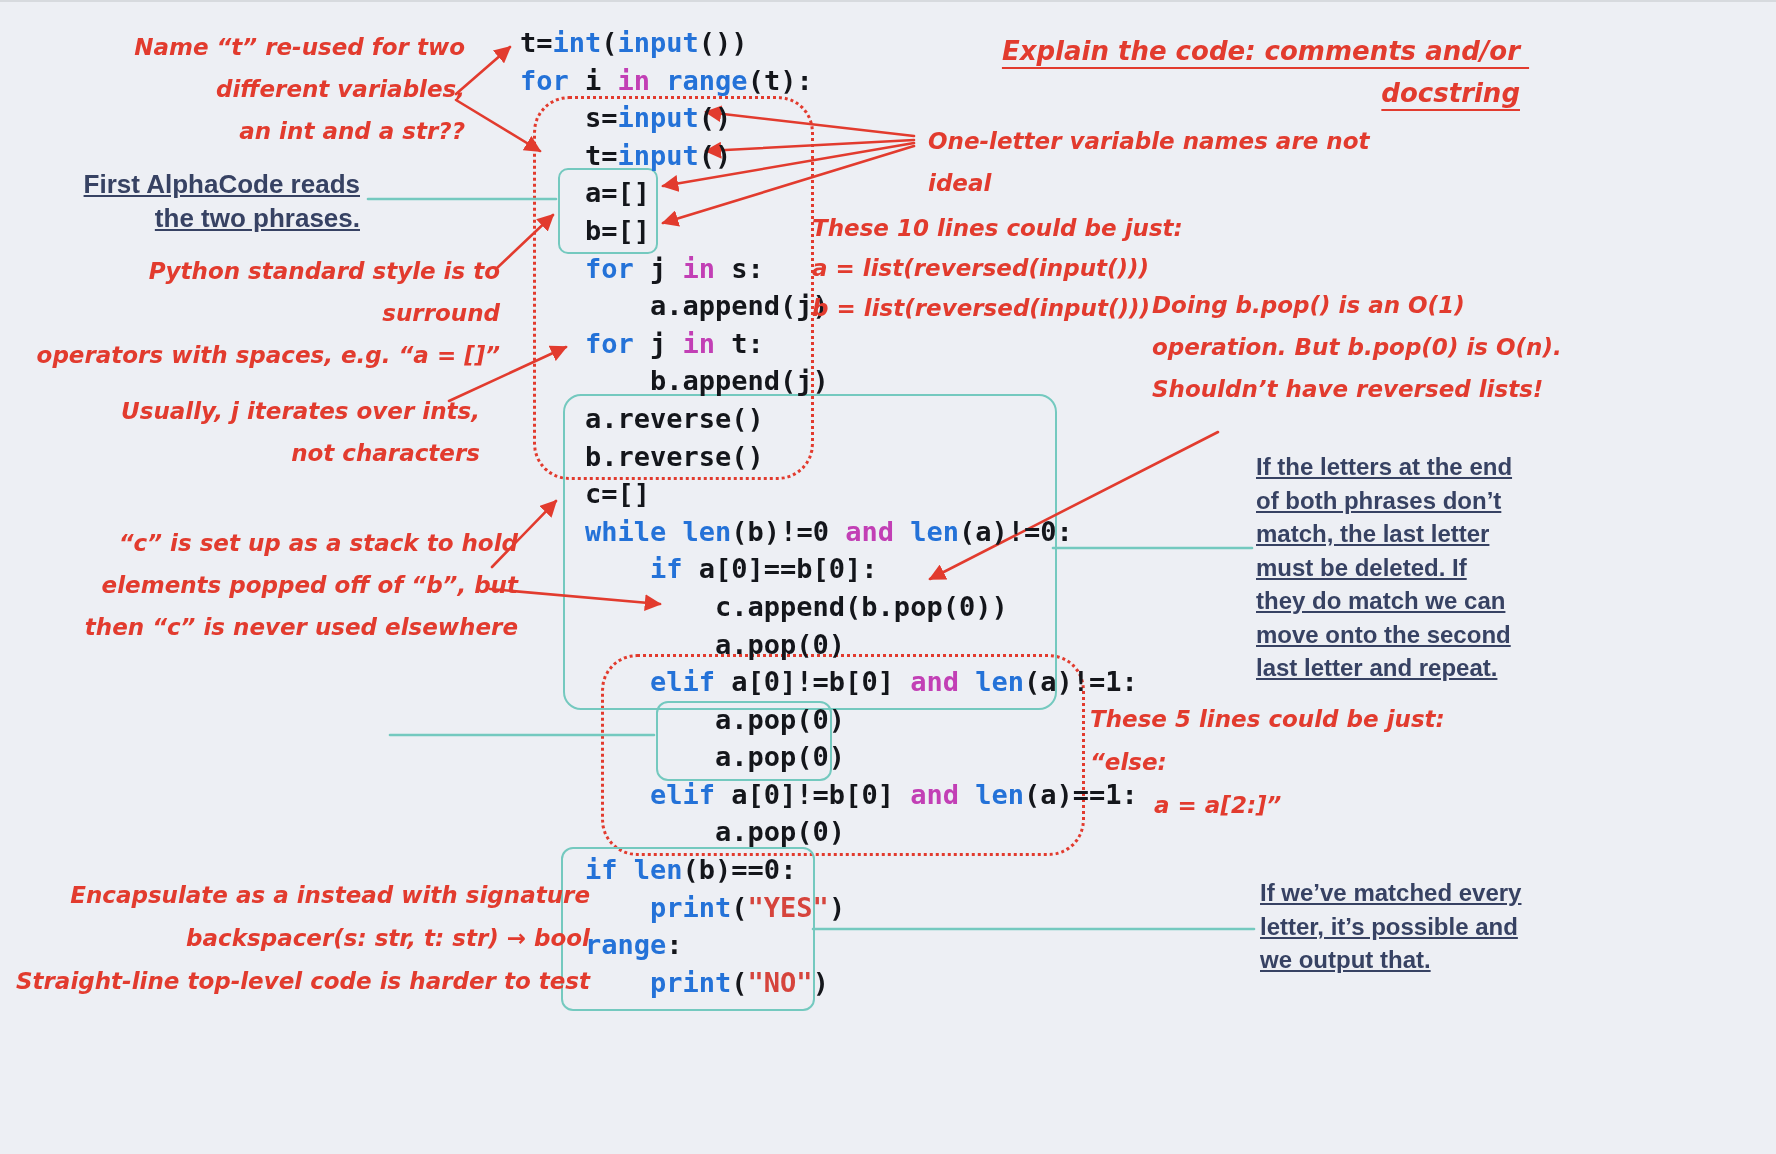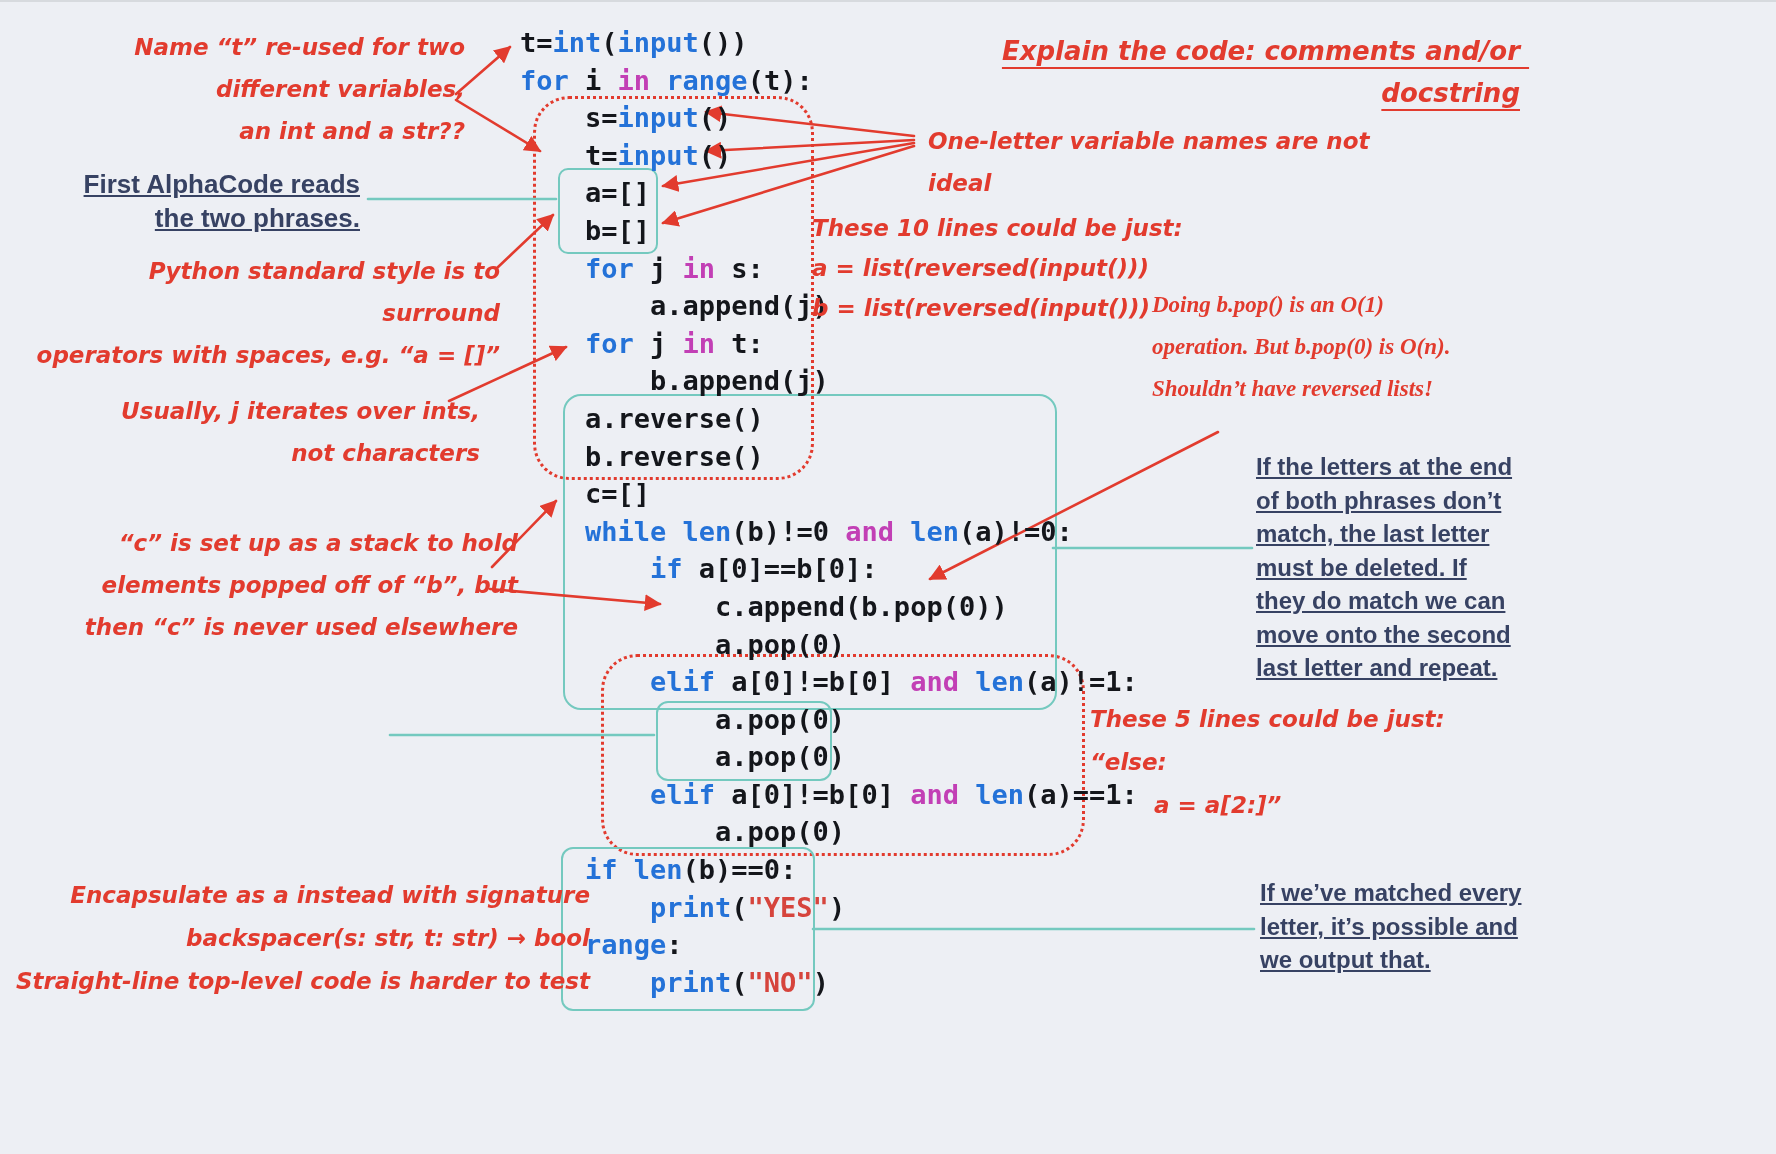--- a/index.html
+++ b/index.html
@@ -113,21 +113,21 @@
 an int and a str??</div>
   <div class="note red-note center underlined" style="left:880px;top:28px;width:640px;font-size:26px;">Explain the code: comments and/or docstring</div>
   <div class="note red-note" style="left:920px;top:118px;width:500px;margin-left:8px;">One-letter variable names are not ideal</div>
   <div class="note red-note center" style="left:30px;top:248px;width:470px;">Python standard style is to surround
 operators with spaces, e.g. “a = []”</div>
   <div class="note red-note center" style="left:85px;top:388px;width:395px;">Usually, j iterates over ints,
 not characters</div>
   <div class="note red-note" style="left:812px;top:206px;width:390px;line-height:40px;">These 10 lines could be just:
 a = list(reversed(input()))
 b = list(reversed(input()))</div>
-  <div class="note red-note" style="left:1152px;top:282px;width:420px;font-family:Liberation Serif, serif;">Doing b.pop() is an O(1)
+  <div class="note red-note" style="left:1152px;top:282px;width:420px;">Doing b.pop() is an O(1)
 operation. But b.pop(0) is O(n).
 Shouldn’t have reversed lists!</div>
   <div class="note red-note center" style="left:78px;top:520px;width:440px;">“c” is set up as a stack to hold
 elements popped off of “b”, but
 then “c” is never used elsewhere</div>
   <div class="note red-note" style="left:1090px;top:696px;width:440px;line-height:43px;">These 5 lines could be just:
 “else:
         a = a[2:]”</div>
   <div class="note red-note center" style="left:10px;top:872px;width:580px;line-height:43px;">Encapsulate as a instead with signature
 backspacer(s: str, t: str) → bool

